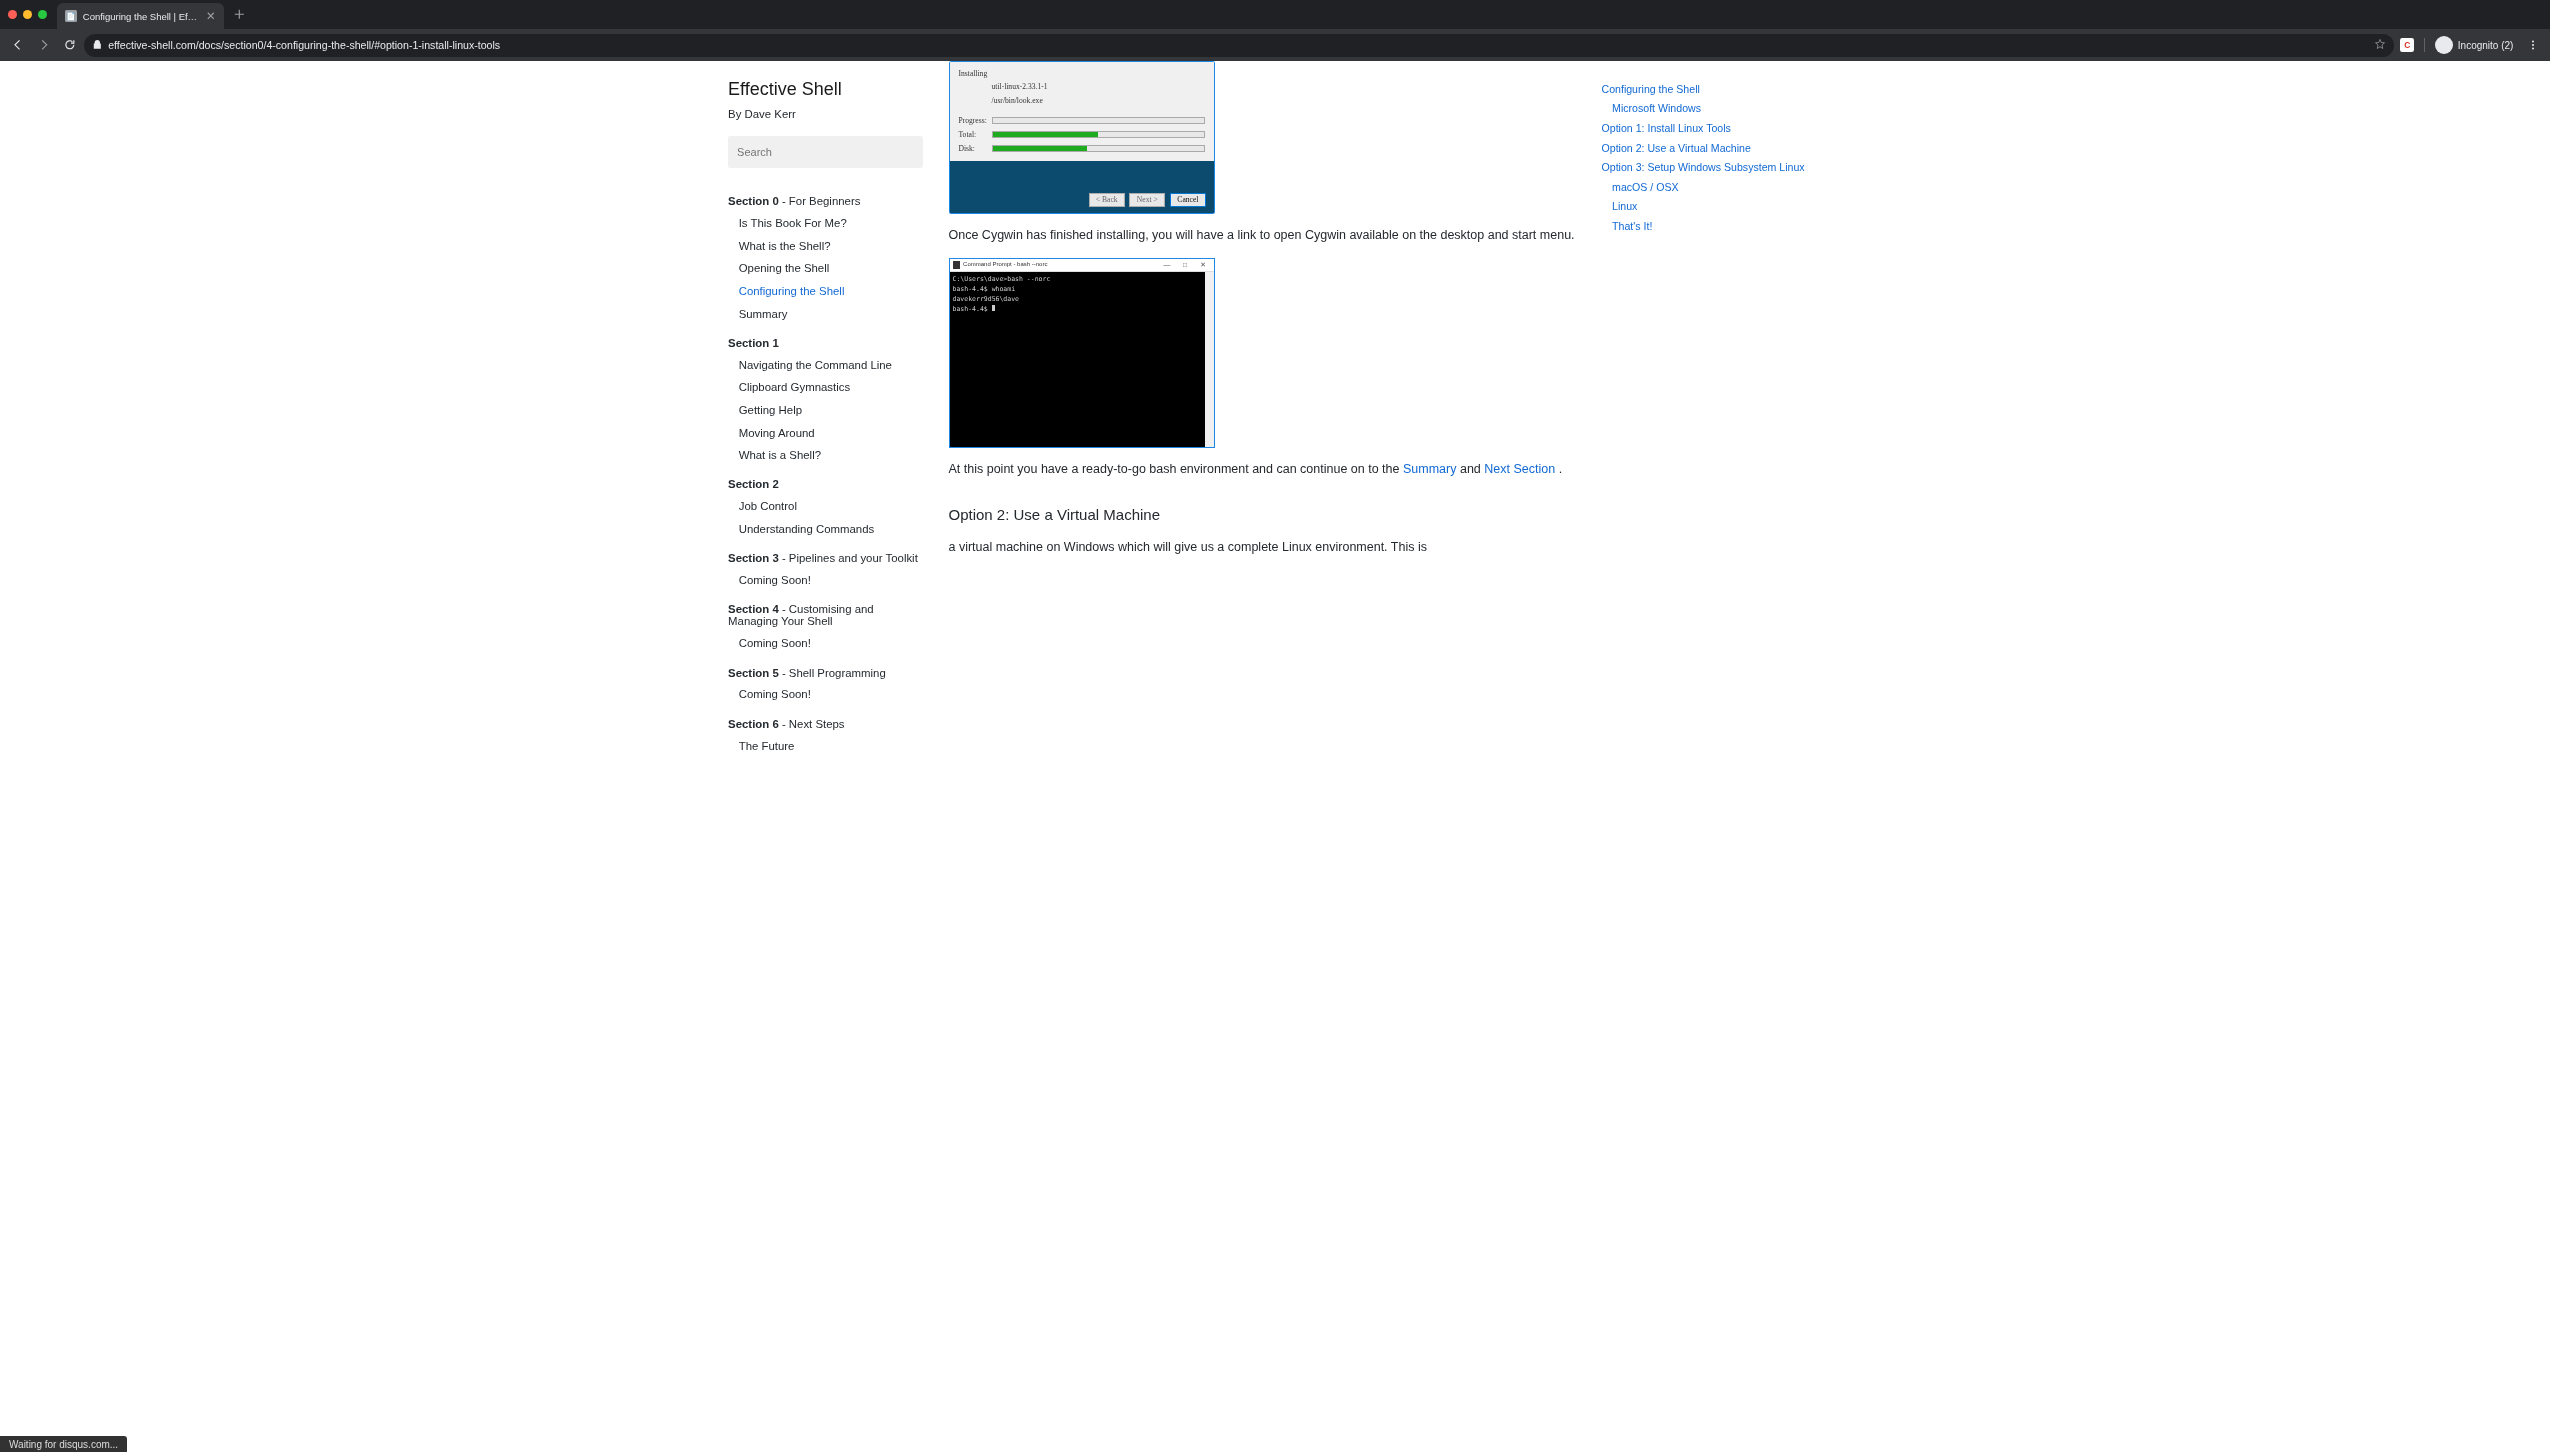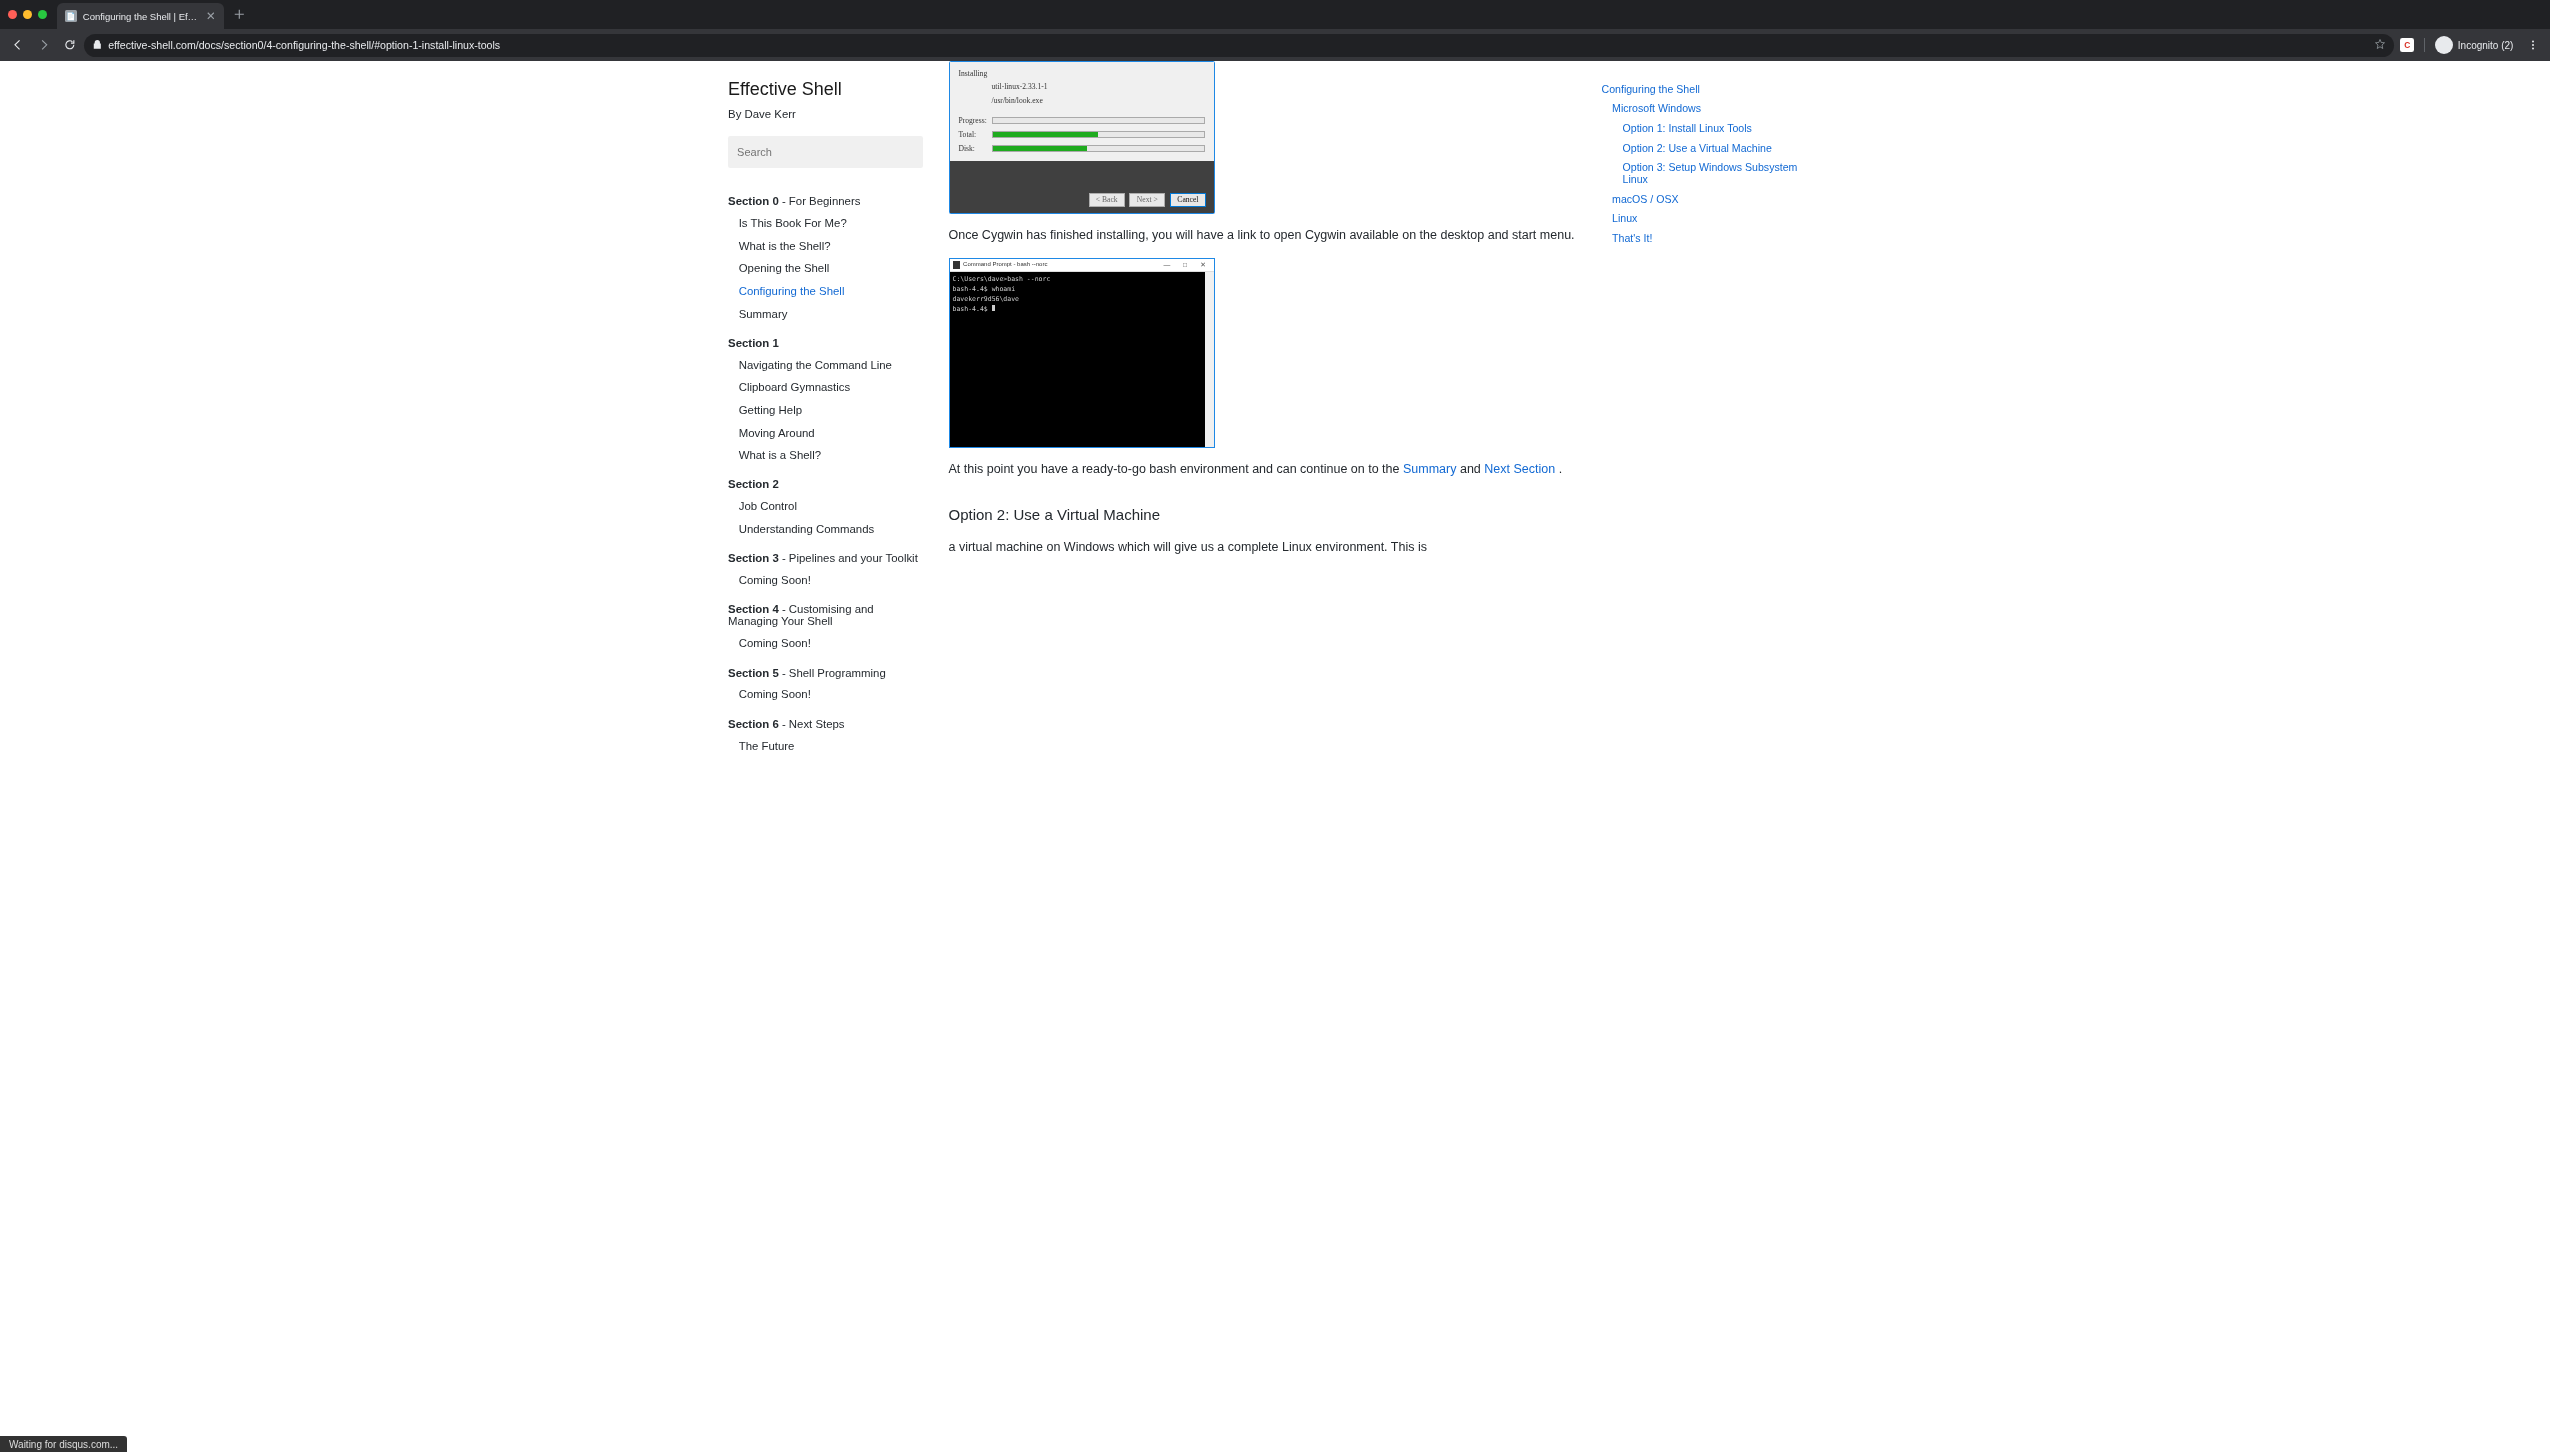--- a/index.html
+++ b/index.html
@@ -59,40 +59,40 @@
   .main h3.option { font-size: 15px; font-weight: 400; margin: 23px 0 4.6px; }
 
   
   .cygwin-wrap { border: 1.5px solid #1e88e5; border-radius: 1.5px; width: 266px; background: #fff; margin-top:0;font-family:Liberation Serif, serif;}
   .cygwin-body { background: #f0f0f0; padding: 6px 9px 4.6px; font-size: 7.6px; color: #333; }
   .cyg-row { display: flex; align-items: center; margin: 2.3px 0; }
   .cyg-row .lbl { width: 33px; }
   .cyg-bar { flex: 1; height: 7.6px; border: 0.8px solid #aaa; background: #e8e8e8; overflow:hidden; }
   .cyg-bar .fill { height: 100%; background: #1fab1f; }
   .cyg-val { padding-left: 33px; margin: 1.5px 0; }
-  .cyg-footer { display: flex; justify-content: flex-end; gap: 4.6px; padding: 32px 7.6px 6px; background:#404040;}
+  .cyg-footer { display: flex; justify-content: flex-end; gap: 4.6px; padding: 32px 7.6px 6px; background:#0c4a6e;}
   .cyg-btn { width: 36px; height: 13.7px; border: 0.8px solid #adadad; background: #e8e8e8; font-size: 7.6px; display:flex; align-items:center; justify-content:center; color:#666;}
   .cyg-btn.primary { border: 0.8px solid #0078d7; color: #111; }
 
   
   .term-wrap { border: 1.5px solid #1e88e5; width: 266px; background:#404040;}
   .term-titlebar { height: 13.7px; background: #fff; border-bottom: 0.8px solid #ddd; display:flex; align-items:center; font-size:6px; color:#333; padding:0 3px; gap:3px;}
   .term-titlebar .ticon { width:7.6px; height:7.6px; background:#333; }
   .term-titlebar .spacer { flex:1; }
   .term-titlebar .wbtn { width:15px; text-align:center; color:#555; font-size:6.8px;}
   .term-body { height: 175px; background: #000; color: #ccc; font-family: monospace; font-size: 6.5px; padding: 1.5px 3px; white-space: pre; position:relative;}
   .term-scroll { position:absolute; right:0; top:0; bottom:0; width:9px; background:#f0f0f0;}
   .term-cursor { display:inline-block; width:3.8px; height:6px; background:#ccc; }
 
   
   .toc { padding: 18px 7.6px 0 0; font-size: 10.6px; }
   .toc-inner { position: sticky; top: 15px; }
   .toc a { display: block; color: #1269d3; text-decoration: none; padding: 3.8px 0; cursor:pointer; }
   .toc .lvl1 { margin-left: 10.6px; }
-  .toc .lvl2 { margin-left: 21px; }
+  .toc .lvl2 { }
 
   
   .status-bar { position: absolute; bottom: 0; left: 0; background: #323232; color: #ddd; font-size: 10px; padding: 2.3px 9px; border-top-right-radius: 3px; }
 </style>
 </head>
 <body>
 
 <div class="chrome">
 
   <div class="tabbar">

